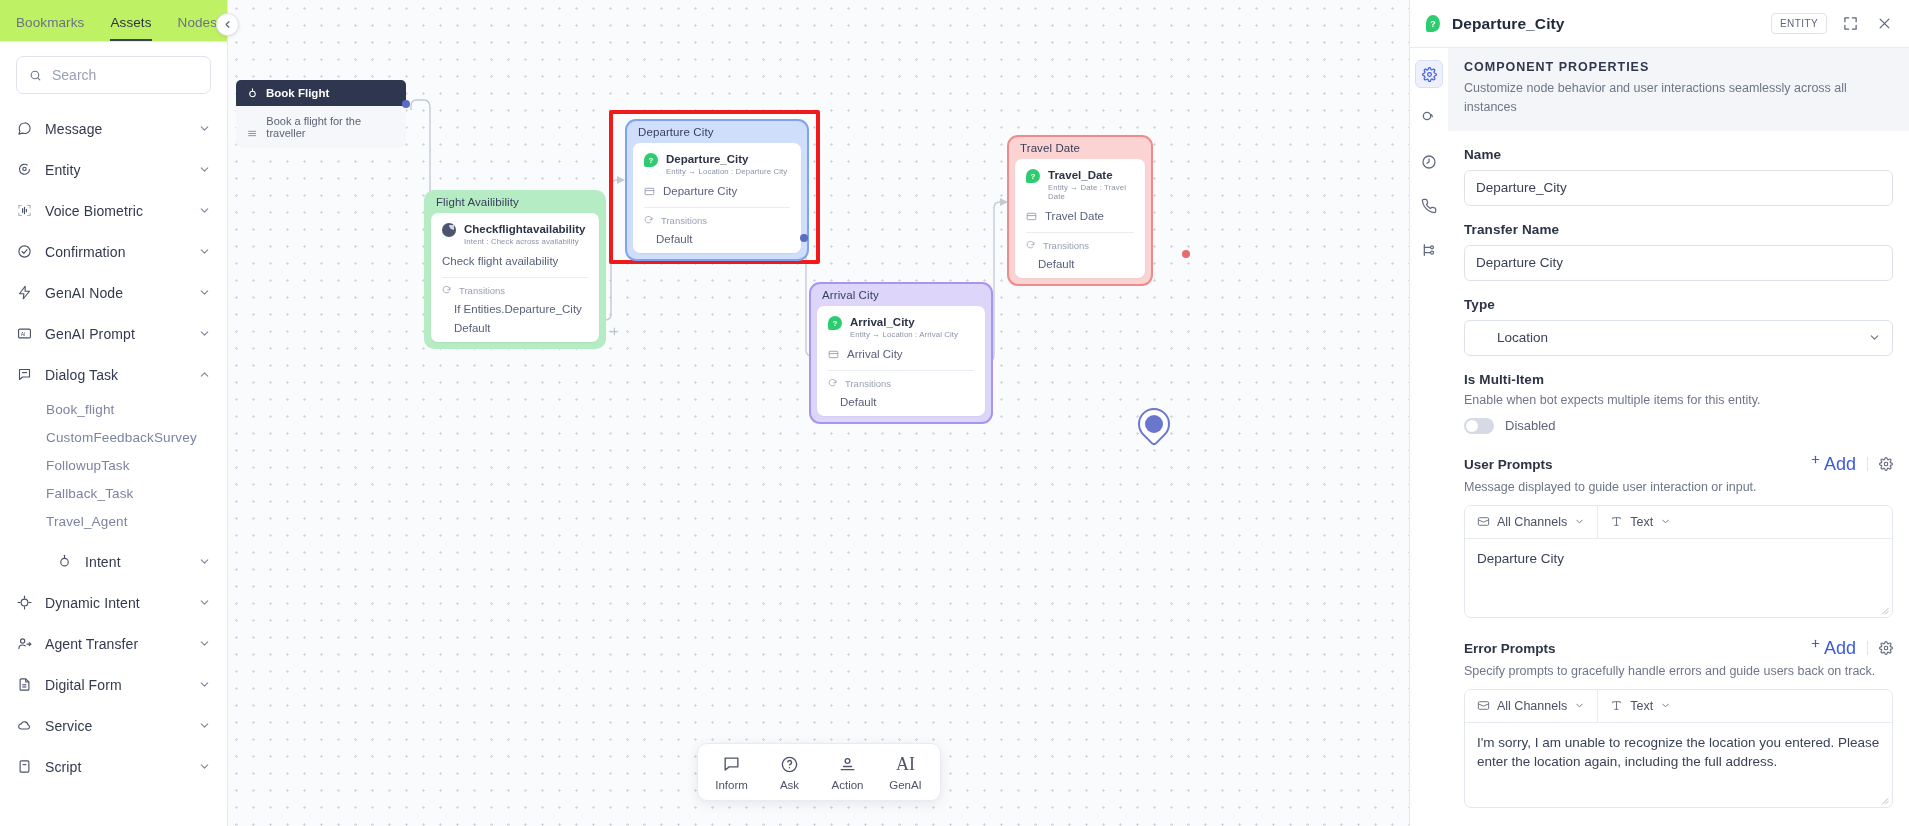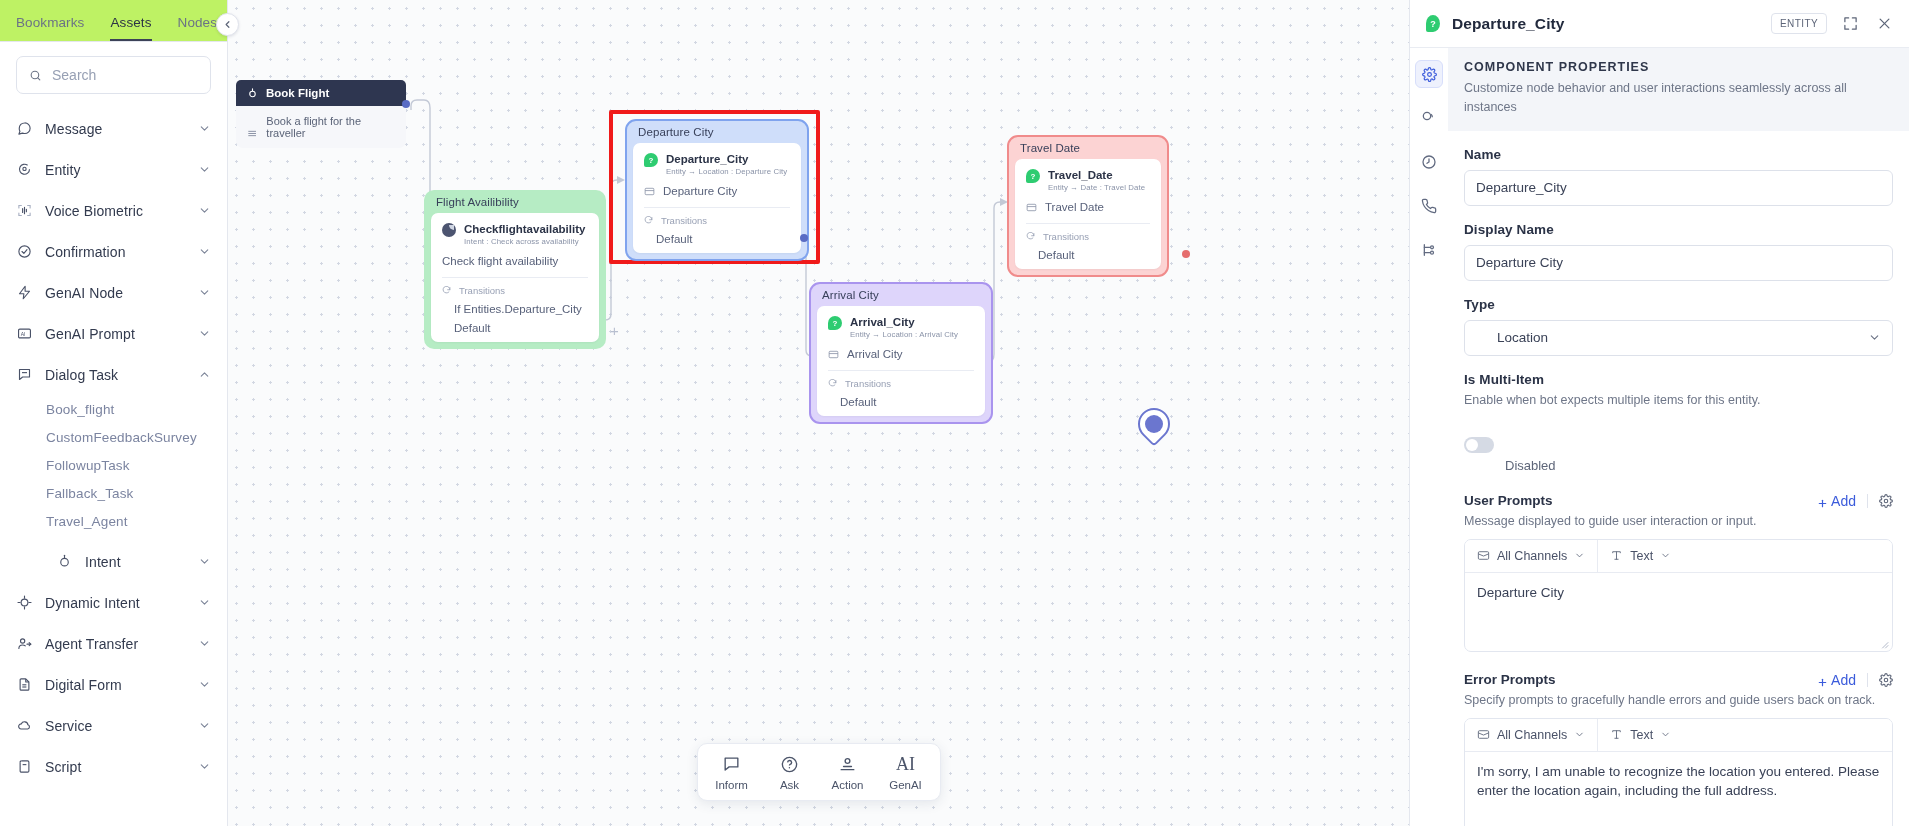--- a/index.html
+++ b/index.html
@@ -183,26 +183,26 @@
 
   .toggle-row { display: flex; align-items: center; gap: 11px; margin-top: 9px; }
   .toggle {
     width: 30px; height: 16px; border-radius: 9px; background: #d5dae4;
     position: relative; cursor: pointer; flex: 0 0 30px;
   }
   .toggle::after {
     content: ''; position: absolute; left: 2px; top: 2px; width: 12px; height: 12px;
     border-radius: 50%; background: #fff;
   }
-  .toggle-lbl { font-size: 13px; color: #5e6679; margin-top: 40px; }
+  .toggle-lbl { font-size: 13px; color: #5e6679; }
 
   .sec-head { display: flex; align-items: center; padding: 0 16px; margin-top: 20px; }
   .sec-head .sh-ttl { font-size: 13.5px; font-weight: bold; color: #2b3347; flex: 1; }
-  .add-btn { font-size: 14px; color: #3b5bdb; cursor: pointer; display: flex;
-    align-items: flex-end; gap: 3px; }
+  .add-btn { font-size: 18px; color: #3b5bdb; cursor: pointer; display: flex;
+    align-items: flex-start; gap: 3px; }
   .sep-v { width: 1px; height: 14px; background: #dfe3ec; margin: 0 11px; }
   .gear-s { color: #5d6578; cursor: pointer; display: flex; }
 
   .pbox { margin: 9px 16px 0; border: 1px solid #e2e6ef; border-radius: 7px; overflow: hidden; }
   .pbox-bar {
     display: flex; align-items: center; height: 33px; border-bottom: 1px solid #e8ebf2;
     background: #fff;
   }
   .pb-seg { display: flex; align-items: center; gap: 7px; padding: 0 12px;
     font-size: 12.5px; color: #4a5268; cursor: pointer; }
@@ -543,21 +543,21 @@
                 <path d="M21 10a9 9 0 1 0-2.6 6"></path>
               </svg>
             <span>Transitions</span>
           </div>
           <div class="nd-trv">Default</div>
         </div>
       </div>
       <div class="port" style="left:174px; top:114px;"></div>
     </div>
 
-    <div class="nd" style="left:780px; top:136px; width:160px;">
+    <div class="nd" style="left:780px; top:136px; width:144px;">
       <div class="nd-shell" style="background:#fcd3d3; outline:2px solid #f08b8b; outline-offset:-1px;">
         <div class="nd-head">Travel Date</div>
         <div class="nd-card">
           <div class="nd-row">
             <span class="ent-badge">?</span>
             <div>
               <div class="nd-ttl">Travel_Date</div>
               <div class="nd-sub">Entity → Date : Travel Date</div>
             </div>
           </div>
@@ -709,21 +709,21 @@
           <div class="rp-sec-ttl">COMPONENT PROPERTIES</div>
           <div class="rp-sec-sub">Customize node behavior and user interactions seamlessly across all instances</div>
         </div>
 
         <div class="fld">
           <div class="fld-lbl">Name</div>
           <div class="inp">Departure_City</div>
         </div>
 
         <div class="fld">
-          <div class="fld-lbl">Display Name</div>
+          <div class="fld-lbl">Transfer Name</div>
           <div class="inp">Departure City</div>
         </div>
 
         <div class="fld">
           <div class="fld-lbl">Type</div>
           <div class="inp sel">
             <span>Location</span>
             <svg width="13" height="13" viewBox="0 0 24 24" fill="none" stroke="#6b7385" stroke-width="2" stroke-linecap="round" stroke-linejoin="round">
               <polyline points="6 9 12 15 18 9"></polyline>
               </svg>

